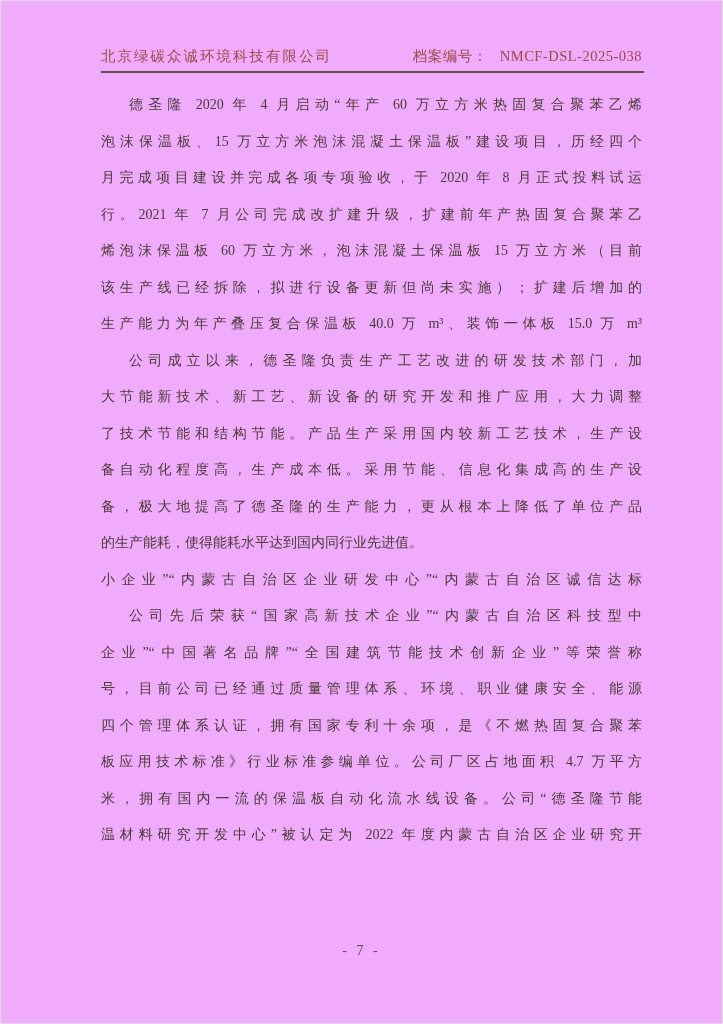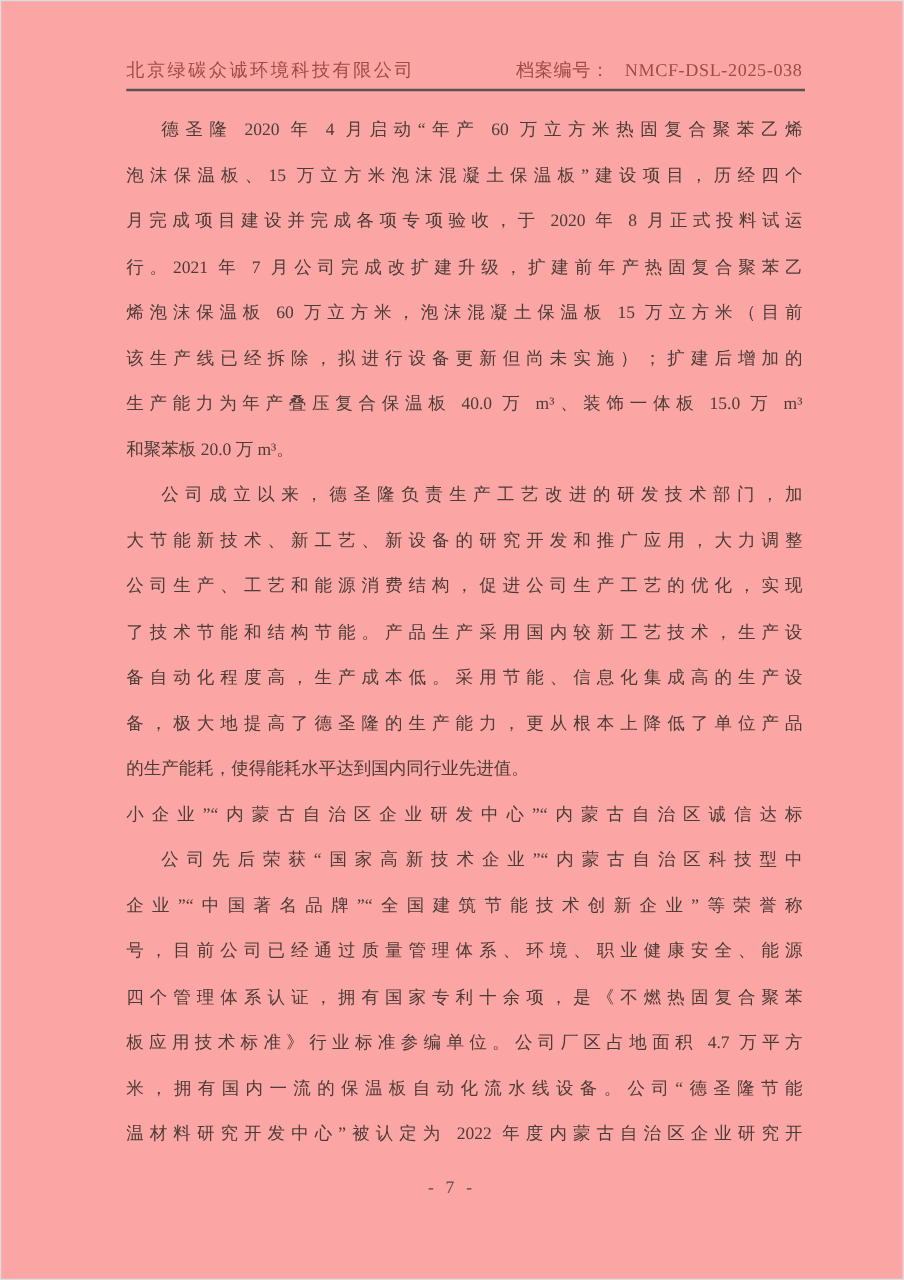--- a/index.html
+++ b/index.html
@@ -4,21 +4,21 @@
 <style>
   html, body {
     margin: 0;
     padding: 0;
     background: #f2f2f2;
   }
   .page {
     position: relative;
     width: 721px;
     height: 1022px;
-    background: #fca5a5;
+    background: #f0abfc;
     border: 1px solid #dcdcdc;
     overflow: hidden;
     font-family: "Liberation Serif", "DejaVu Serif", serif;
   }
   
   .header {
     position: absolute;
     left: 100px;
     right: 80px;
     top: 46px;
@@ -98,24 +98,22 @@
   <div class="rule"></div>
 
   <div class="doc-body" id="doc-body">
       <div class="line first">德圣隆 2020 年 4 月启动“年产 60 万立方米热固复合聚苯乙烯</div>
       <div class="line">泡沫保温板、15 万立方米泡沫混凝土保温板”建设项目，历经四个</div>
       <div class="line">月完成项目建设并完成各项专项验收，于 2020 年 8 月正式投料试运</div>
       <div class="line">行。2021 年 7 月公司完成改扩建升级，扩建前年产热固复合聚苯乙</div>
       <div class="line">烯泡沫保温板 60 万立方米，泡沫混凝土保温板 15 万立方米（目前</div>
       <div class="line">该生产线已经拆除，拟进行设备更新但尚未实施）；扩建后增加的</div>
       <div class="line">生产能力为年产叠压复合保温板 40.0 万 m³、装饰一体板 15.0 万 m³</div>
-      <div class="line last">和聚苯板 20.0 万 m³。</div>
       <div class="line first">公司成立以来，德圣隆负责生产工艺改进的研发技术部门，加</div>
       <div class="line">大节能新技术、新工艺、新设备的研究开发和推广应用，大力调整</div>
-      <div class="line">公司生产、工艺和能源消费结构，促进公司生产工艺的优化，实现</div>
       <div class="line">了技术节能和结构节能。产品生产采用国内较新工艺技术，生产设</div>
       <div class="line">备自动化程度高，生产成本低。采用节能、信息化集成高的生产设</div>
       <div class="line">备，极大地提高了德圣隆的生产能力，更从根本上降低了单位产品</div>
       <div class="line last">的生产能耗，使得能耗水平达到国内同行业先进值。</div>
       <div class="line">小企业”“内蒙古自治区企业研发中心”“内蒙古自治区诚信达标</div>
       <div class="line first">公司先后荣获“国家高新技术企业”“内蒙古自治区科技型中</div>
       <div class="line">企业”“中国著名品牌”“全国建筑节能技术创新企业”等荣誉称</div>
       <div class="line">号，目前公司已经通过质量管理体系、环境、职业健康安全、能源</div>
       <div class="line">四个管理体系认证，拥有国家专利十余项，是《不燃热固复合聚苯</div>
       <div class="line">板应用技术标准》行业标准参编单位。公司厂区占地面积 4.7 万平方</div>

